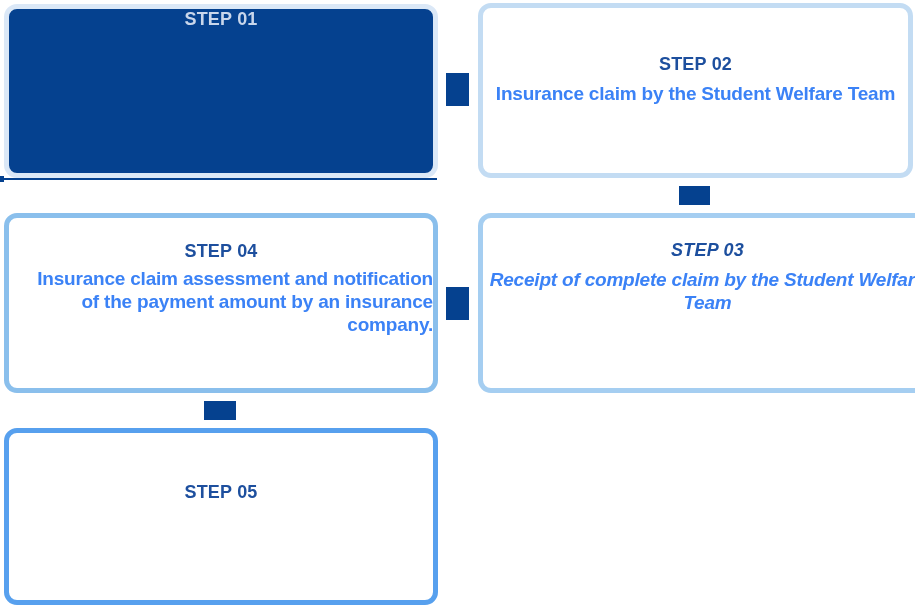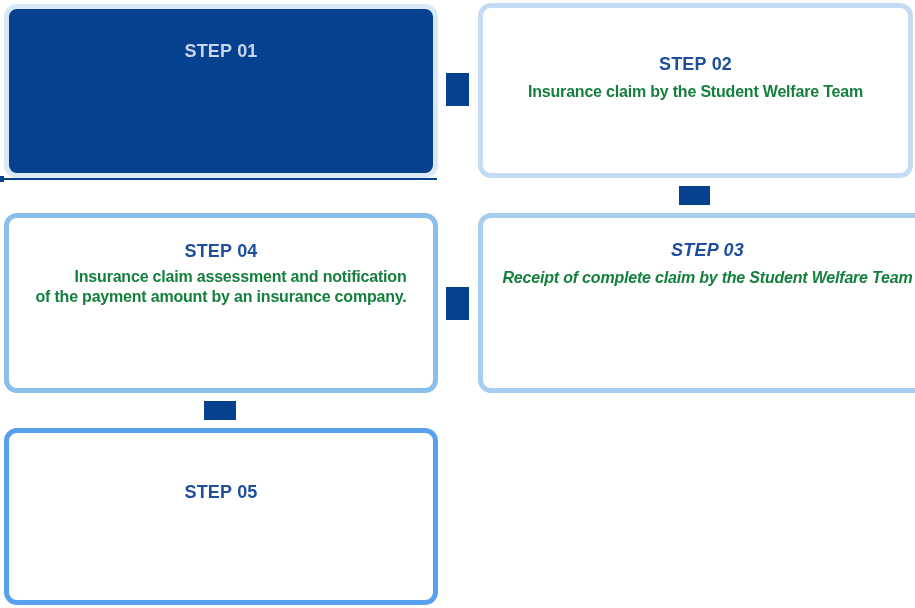--- a/index.html
+++ b/index.html
@@ -27,34 +27,33 @@
     align-items: center;
     text-align: center;
   }
   .card .title {
     font-size: 18px;
     font-weight: bold;
     color: #1d4f9e;
     letter-spacing: 0.2px;
   }
   .card .desc {
-    font-size: 16px;
+    font-size: 19px;
     font-weight: bold;
-    color: #15803d;
+    color: #3b82f6;
     white-space: pre-line;
     line-height: 1.22;
     margin-top: 7px;
     letter-spacing: -0.2px;
   }
   
   .card.step1 {
     left: 4px; top: 4px; width: 434px; height: 174px;
     background: #05418f;
     border-color: #dbe8f7;
-    padding-top: 32px;
   }
   .card.step1 .title { color: #c9d6eb; }
   .card.step1 .desc  { color: #ffffff; font-size: 16px; margin-top: 12px; }
   
   .card.step2 {
     left: 478px; top: 3px; width: 435px; height: 175px;
     border-color: #c3dcf3;
     padding-top: 46px;
   }
   

